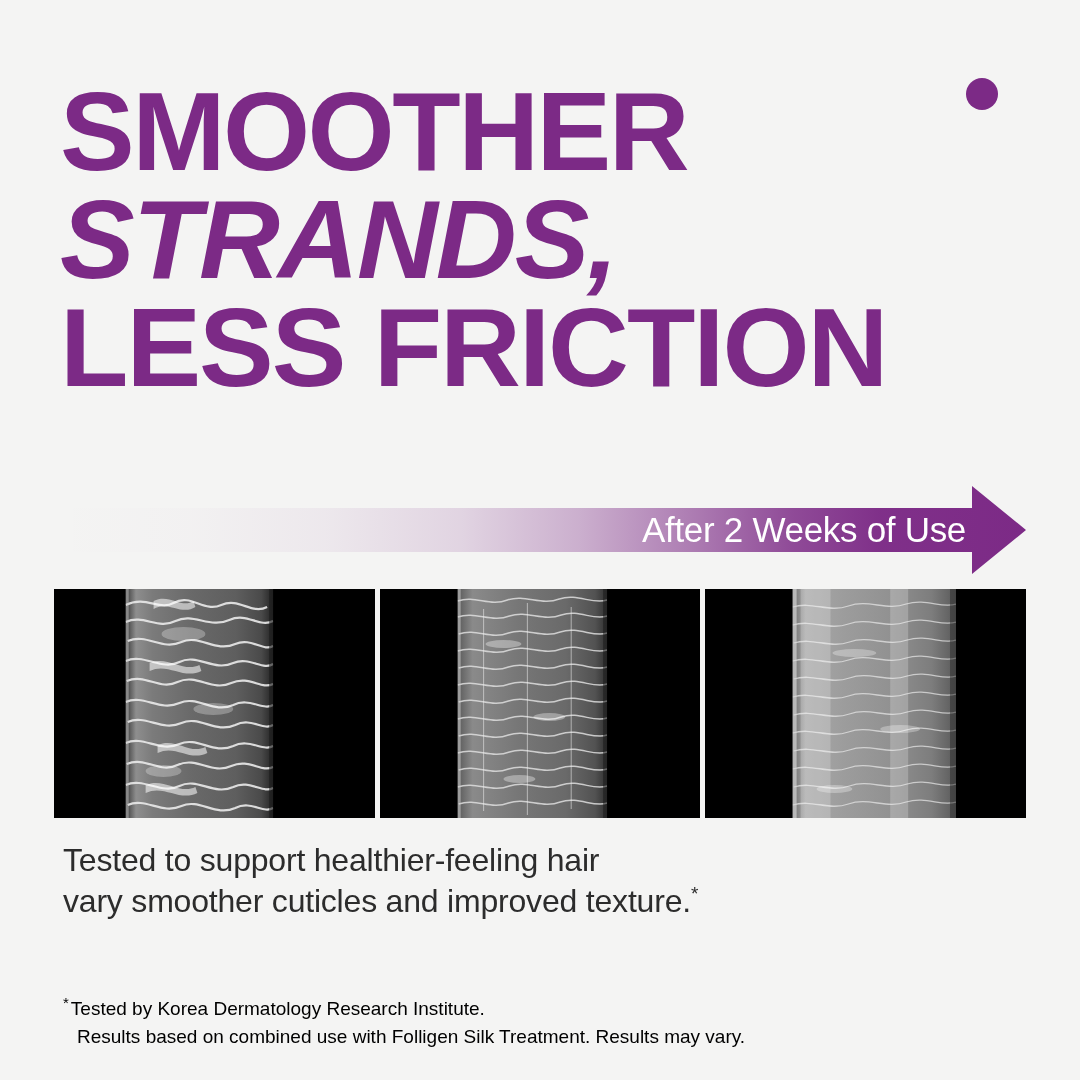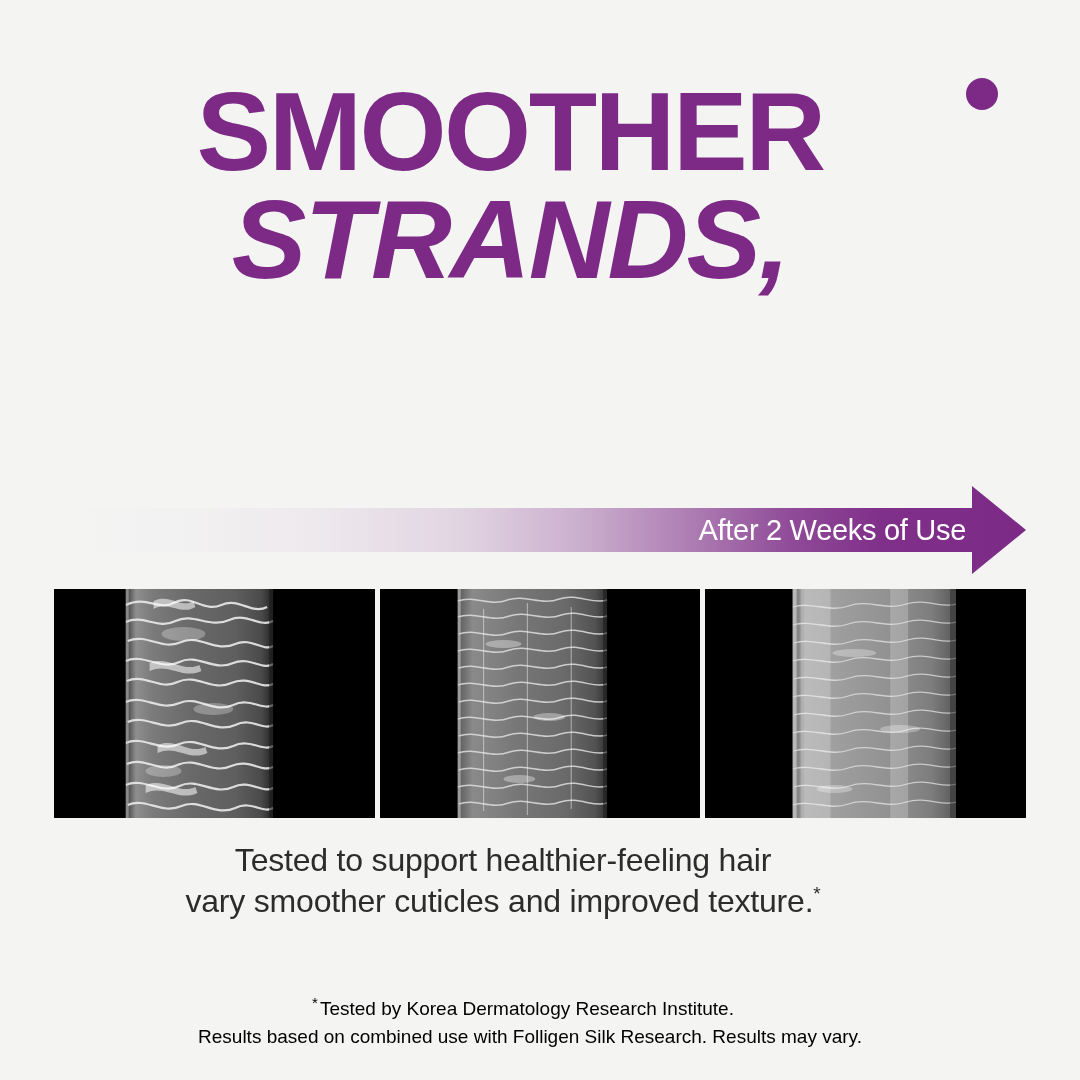--- a/index.html
+++ b/index.html
@@ -15,21 +15,20 @@
     position: relative;
     -webkit-font-smoothing: antialiased;
   }
 
   #canvas {
     position: absolute;
     inset: 0;
     width: 1080px;
     height: 1080px;
     background: #f4f4f3;
-    text-align: center;
   }
 
   
   #headline {
     position: absolute;
     left: 60px;
     top: 78px;
     width: 900px;
   }
   .headline-line {
@@ -72,21 +71,21 @@
     height: 88px;
   }
   #arrow-label {
     position: absolute;
     right: 60px;
     top: 0;
     height: 88px;
     display: flex;
     align-items: center;
     font-family: "Liberation Sans", sans-serif;
-    font-size: 29px;
+    font-size: 35px;
     font-weight: normal;
     letter-spacing: -0.3px;
     color: #ffffff;
     white-space: nowrap;
   }
 
   
   #sem-row {
     position: absolute;
     left: 54px;
@@ -150,20 +149,21 @@
   }
 </style>
 </head>
 <body>
 
 <div id="canvas">
 
   <div id="headline">
     <span class="headline-line l1">SMOOTHER</span>
     <span class="headline-line l2">STRANDS,</span>
+    <span class="headline-line l3">LESS FRICTION</span>
   </div>
 
   <div id="corner-dot"></div>
 
   <div id="arrow-banner">
     <svg viewBox="0 0 972 88" preserveAspectRatio="none">
       <defs>
         <linearGradient id="arrowGrad" x1="0" y1="0" x2="1" y2="0">
           <stop offset="0.00" stop-color="#7c2a86" stop-opacity="0"></stop>
           <stop offset="0.14" stop-color="#7c2a86" stop-opacity="0.015"></stop>
@@ -324,16 +324,16 @@
 
   </div>
 
   <div id="body-copy">
     <span class="line">Tested to support healthier-feeling hair</span>
     <span class="line"><span>vary smoother cuticles and improved texture.</span><sup class="star">*</sup></span>
   </div>
 
   <div id="footnote">
     <span class="fn-line"><sup class="star">*</sup><span>Tested by Korea Dermatology Research Institute.</span></span>
-    <span class="fn-line indent">Results based on combined use with Folligen Silk Research. Results may vary.</span>
+    <span class="fn-line indent">Results based on combined use with Folligen Silk Treatment. Results may vary.</span>
   </div>
 
 </div>
 
 </body></html>

